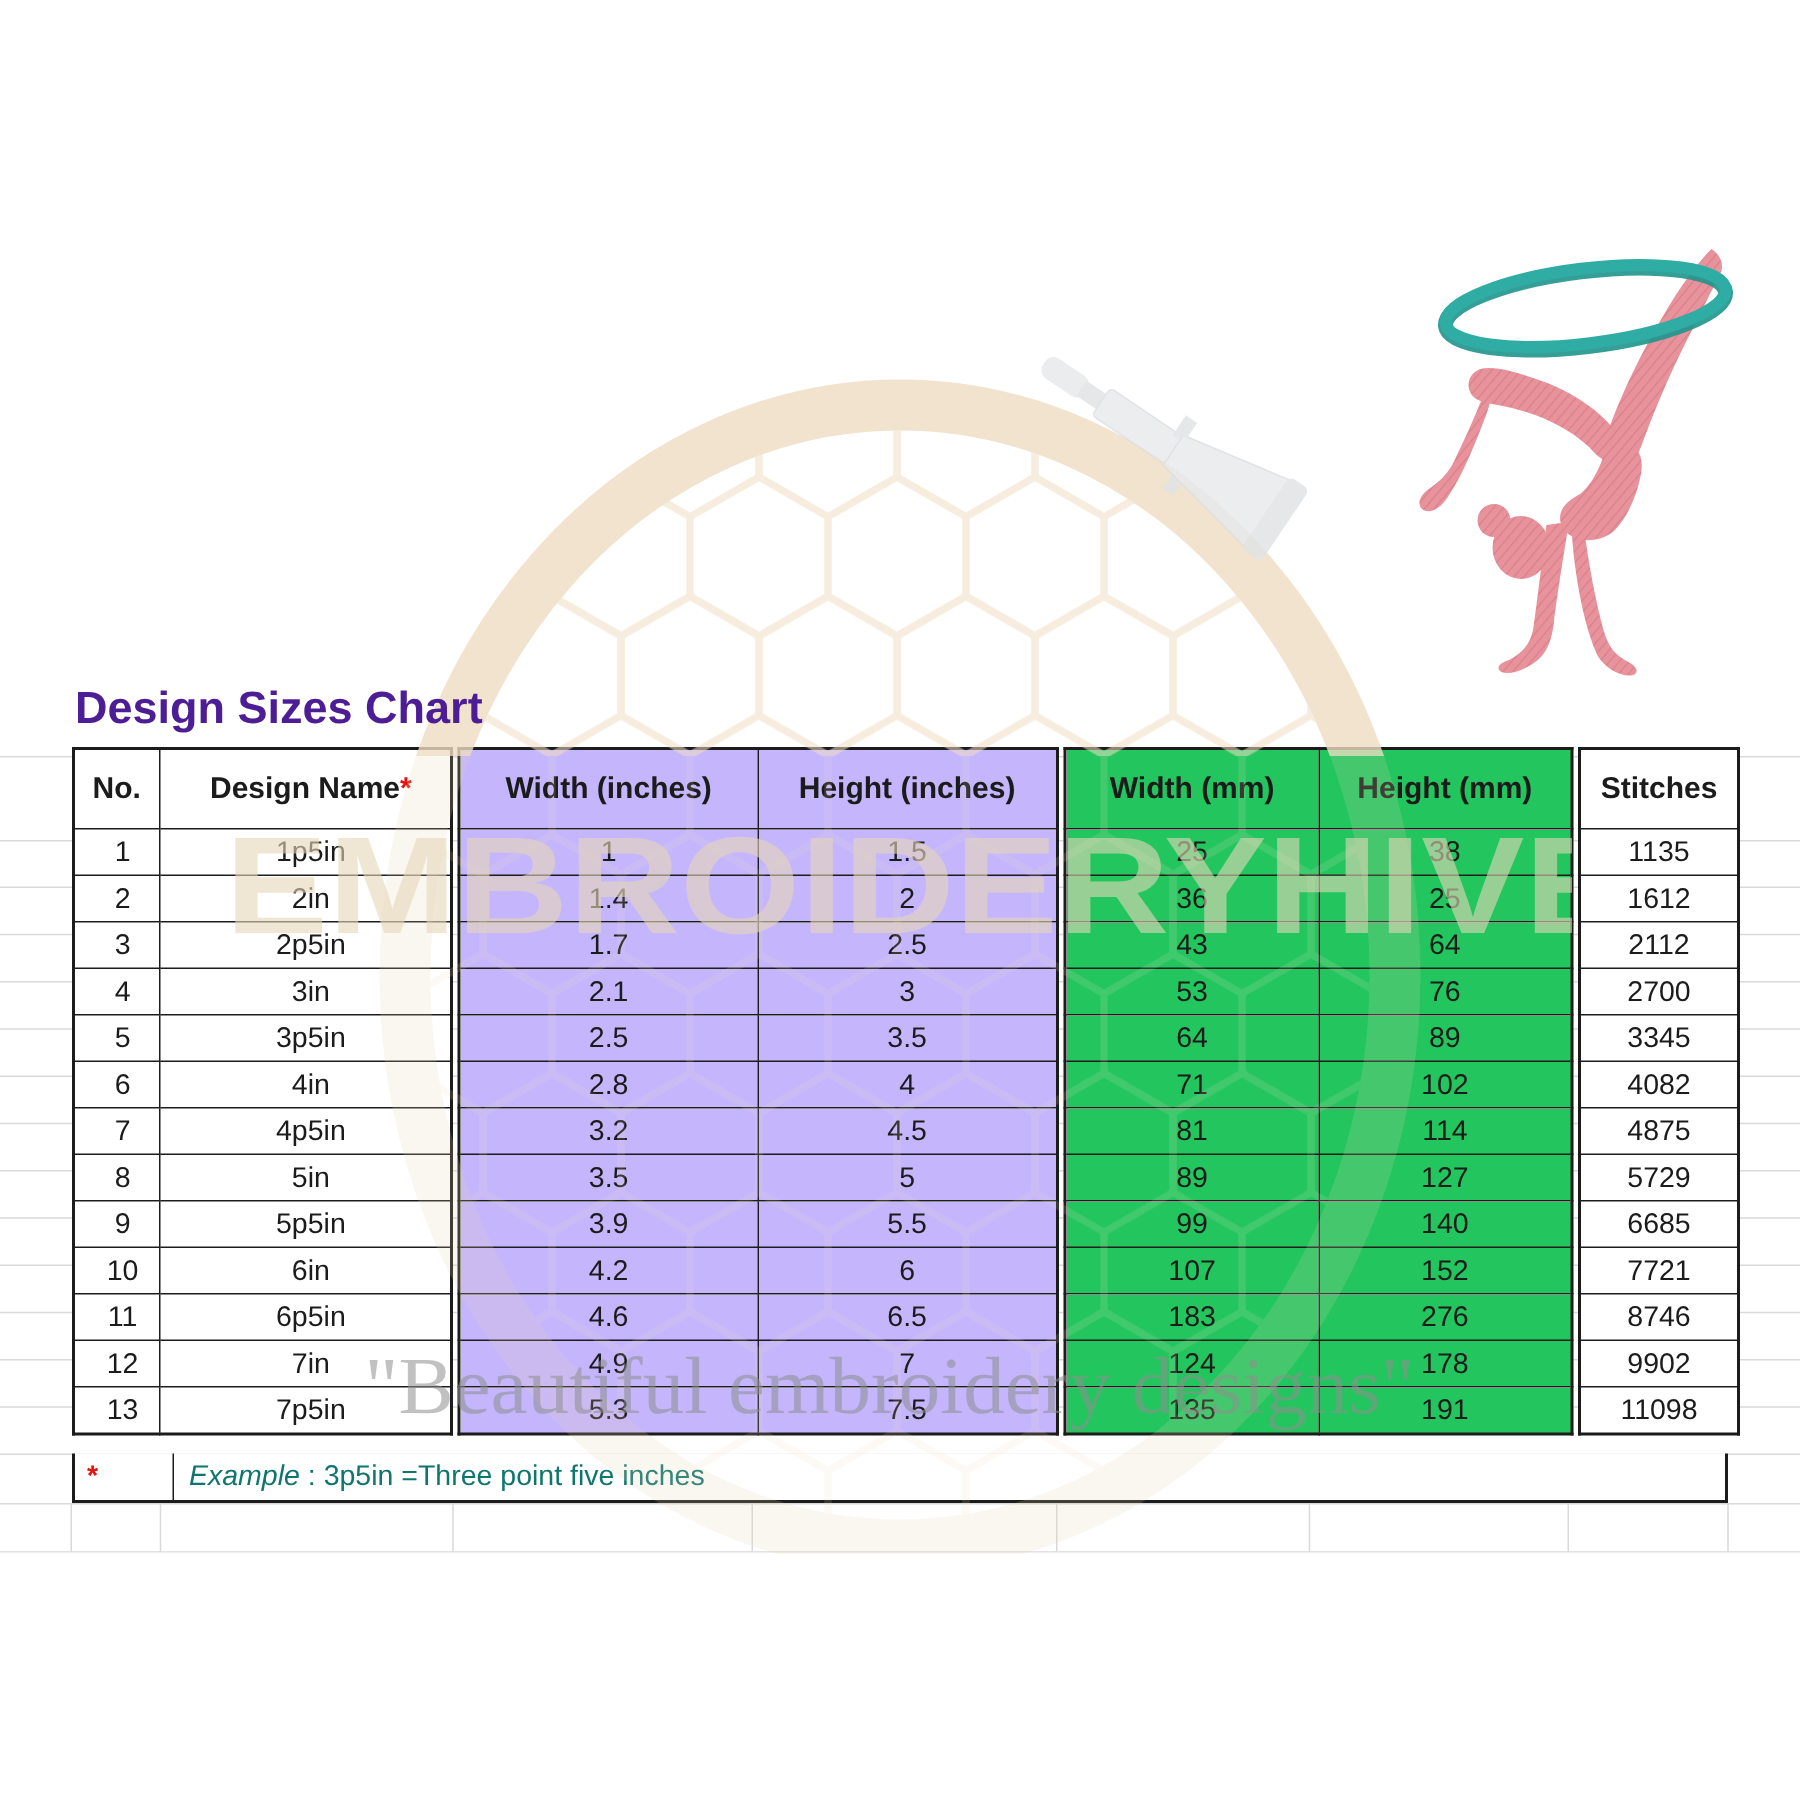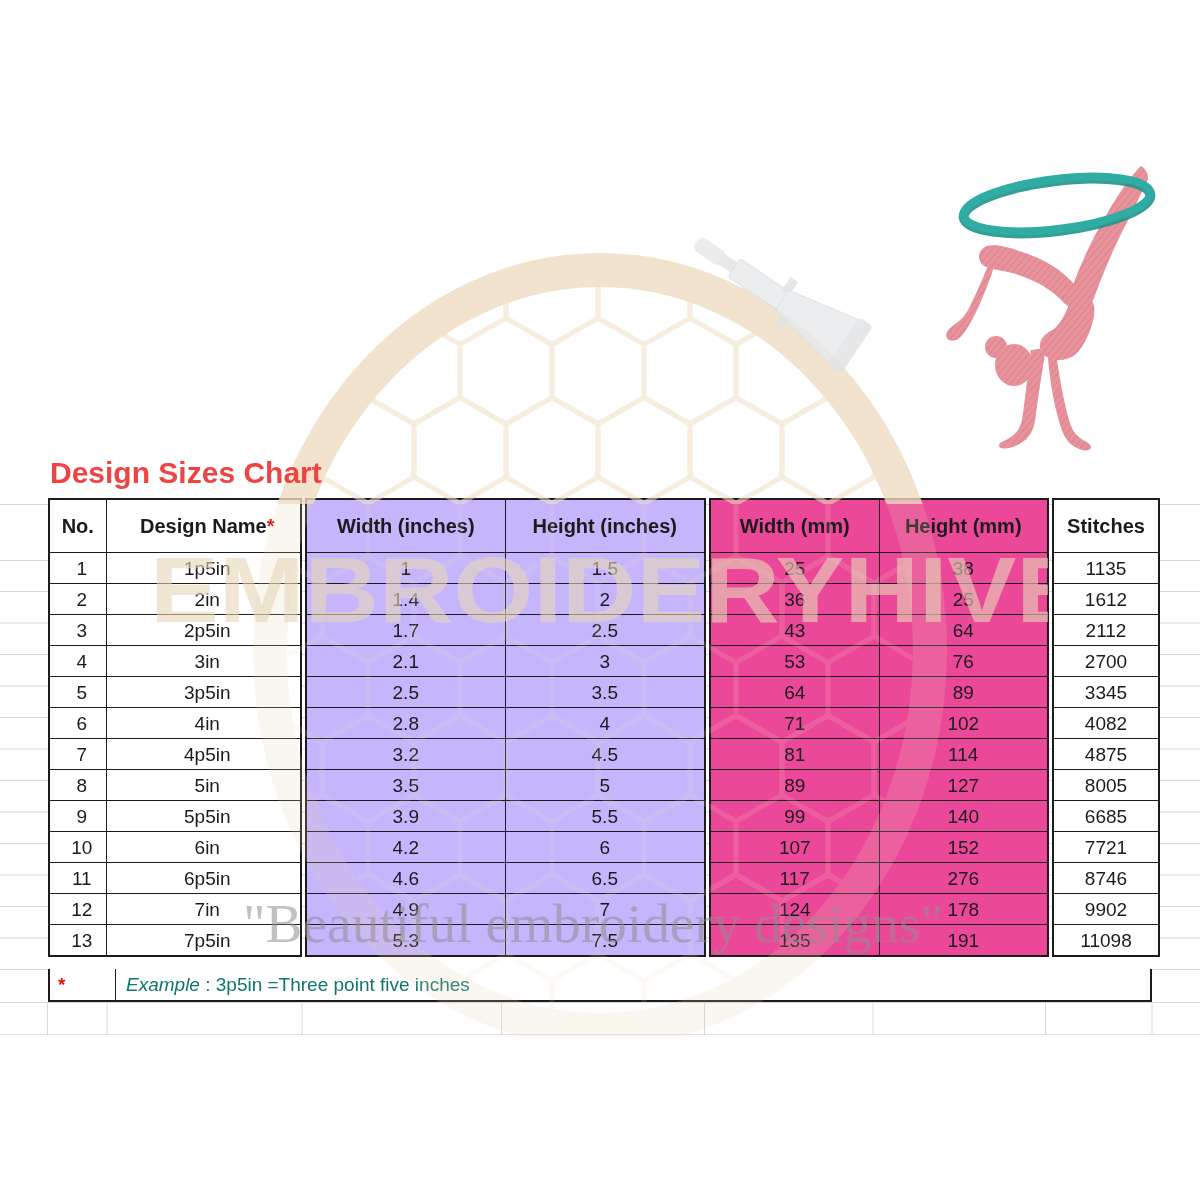--- a/index.html
+++ b/index.html
@@ -12,40 +12,40 @@
   .layer{position:absolute;pointer-events:none;}
   
   #gridlines{left:0;top:0;z-index:1;}
   
   #wm-top{left:0;top:0;width:1200px;height:504px;overflow:hidden;z-index:4;}
   #wm-bottom{left:0;top:504px;width:1048px;height:532px;overflow:hidden;z-index:4;}
   #wm-bottom svg{position:absolute;left:0;top:-504px;}
   
   #title{
     position:absolute;left:50px;top:456px;z-index:7;
-    font-size:30px;font-weight:700;color:#ef4444;letter-spacing:0px;
+    font-size:30px;font-weight:700;color:#4c1d95;letter-spacing:0px;
   }
   
   #blocks{
     position:absolute;left:48px;top:498px;width:1104px;
     display:flex;gap:3px;z-index:2;
   }
   table{border-collapse:collapse;table-layout:fixed;}
   table.block{border:2px solid #1c1c1c;background:#ffffff;}
   td{
     border:1.5px solid #1c1c1c;
     padding:0;height:30px;vertical-align:middle;
     font-size:19px;color:#1b1b1b;line-height:1;
     overflow:hidden;white-space:nowrap;
   }
   tr.hdr td{height:52px;font-weight:700;font-size:20px;}
   .c{text-align:center;}
   .l{text-align:center;padding-left:8px;}
   .bg-in td{background:#c4b5fd;}
-  .bg-mm td{background:#ec4899;}
+  .bg-mm td{background:#22c55e;}
   .bg-wh td{background:#ffffff;}
   .marker{color:#e8110d;font-weight:700;}
   
   #footer-row{
     position:absolute;left:48px;top:969px;width:1104px;height:33px;
     border:2px solid #1c1c1c;border-top:none;background:#ffffff;
     display:flex;align-items:center;z-index:2;box-sizing:border-box;
   }
   #footer-row .cell-star{
     width:57px;align-self:stretch;display:flex;align-items:center;
@@ -306,21 +306,21 @@
         </tr>
     <tr class="bg-mm">
           <td class="c">99</td>
           <td class="c">140</td>
         </tr>
     <tr class="bg-mm">
           <td class="c">107</td>
           <td class="c">152</td>
         </tr>
     <tr class="bg-mm">
-          <td class="c">117</td>
+          <td class="c">183</td>
           <td class="c">276</td>
         </tr>
     <tr class="bg-mm">
           <td class="c">124</td>
           <td class="c">178</td>
         </tr>
     <tr class="bg-mm">
           <td class="c">135</td>
           <td class="c">191</td>
         </tr>
@@ -350,21 +350,21 @@
     <tr class="bg-wh">
           <td class="c">3345</td>
         </tr>
     <tr class="bg-wh">
           <td class="c">4082</td>
         </tr>
     <tr class="bg-wh">
           <td class="c">4875</td>
         </tr>
     <tr class="bg-wh">
-          <td class="c">8005</td>
+          <td class="c">5729</td>
         </tr>
     <tr class="bg-wh">
           <td class="c">6685</td>
         </tr>
     <tr class="bg-wh">
           <td class="c">7721</td>
         </tr>
     <tr class="bg-wh">
           <td class="c">8746</td>
         </tr>

